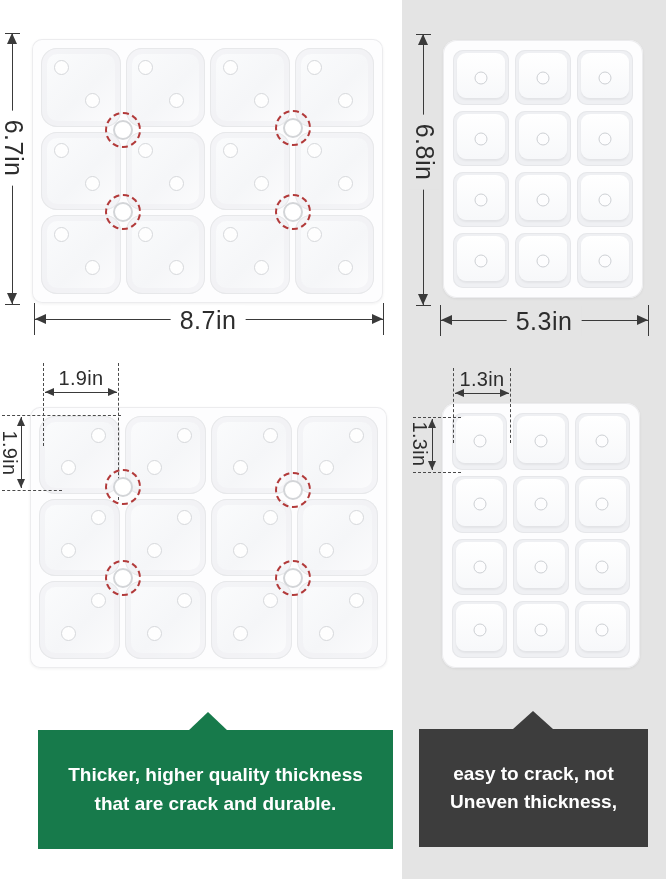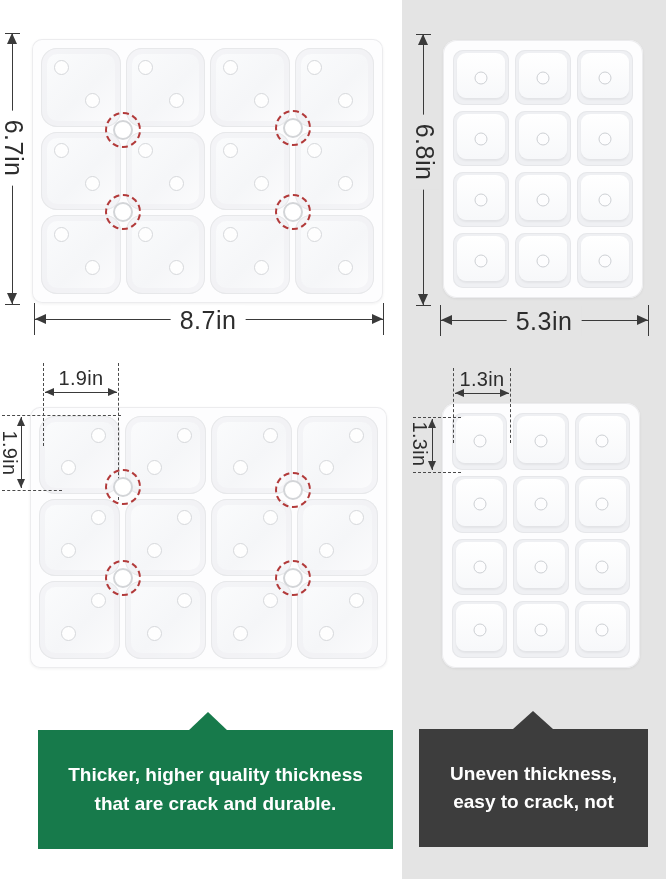--- a/index.html
+++ b/index.html
@@ -384,17 +384,17 @@
   </div>
 
   <div class="pointer good" style="left: 188px; top: 712px; border-bottom-color: rgb(23, 122, 75);"></div>
   <div class="callout good-box" style="left: 38px; top: 730px; width: 355px; height: 119px; background: rgb(23, 122, 75);">
     <div class="line">Thicker, higher quality thickness</div>
     <div class="line">that are crack and durable.</div>
   </div>
 
   <div class="pointer bad" style="left: 513px; top: 711px; border-bottom-color: rgb(61, 61, 61);"></div>
   <div class="callout bad-box" style="left: 419px; top: 729px; width: 229px; height: 118px; background: rgb(61, 61, 61);">
+    <div class="line">easy to crack, not</div>
     <div class="line">Uneven thickness,</div>
-    <div class="line">easy to crack, not</div>
   </div>
 
 </div>
 
 </body></html>

